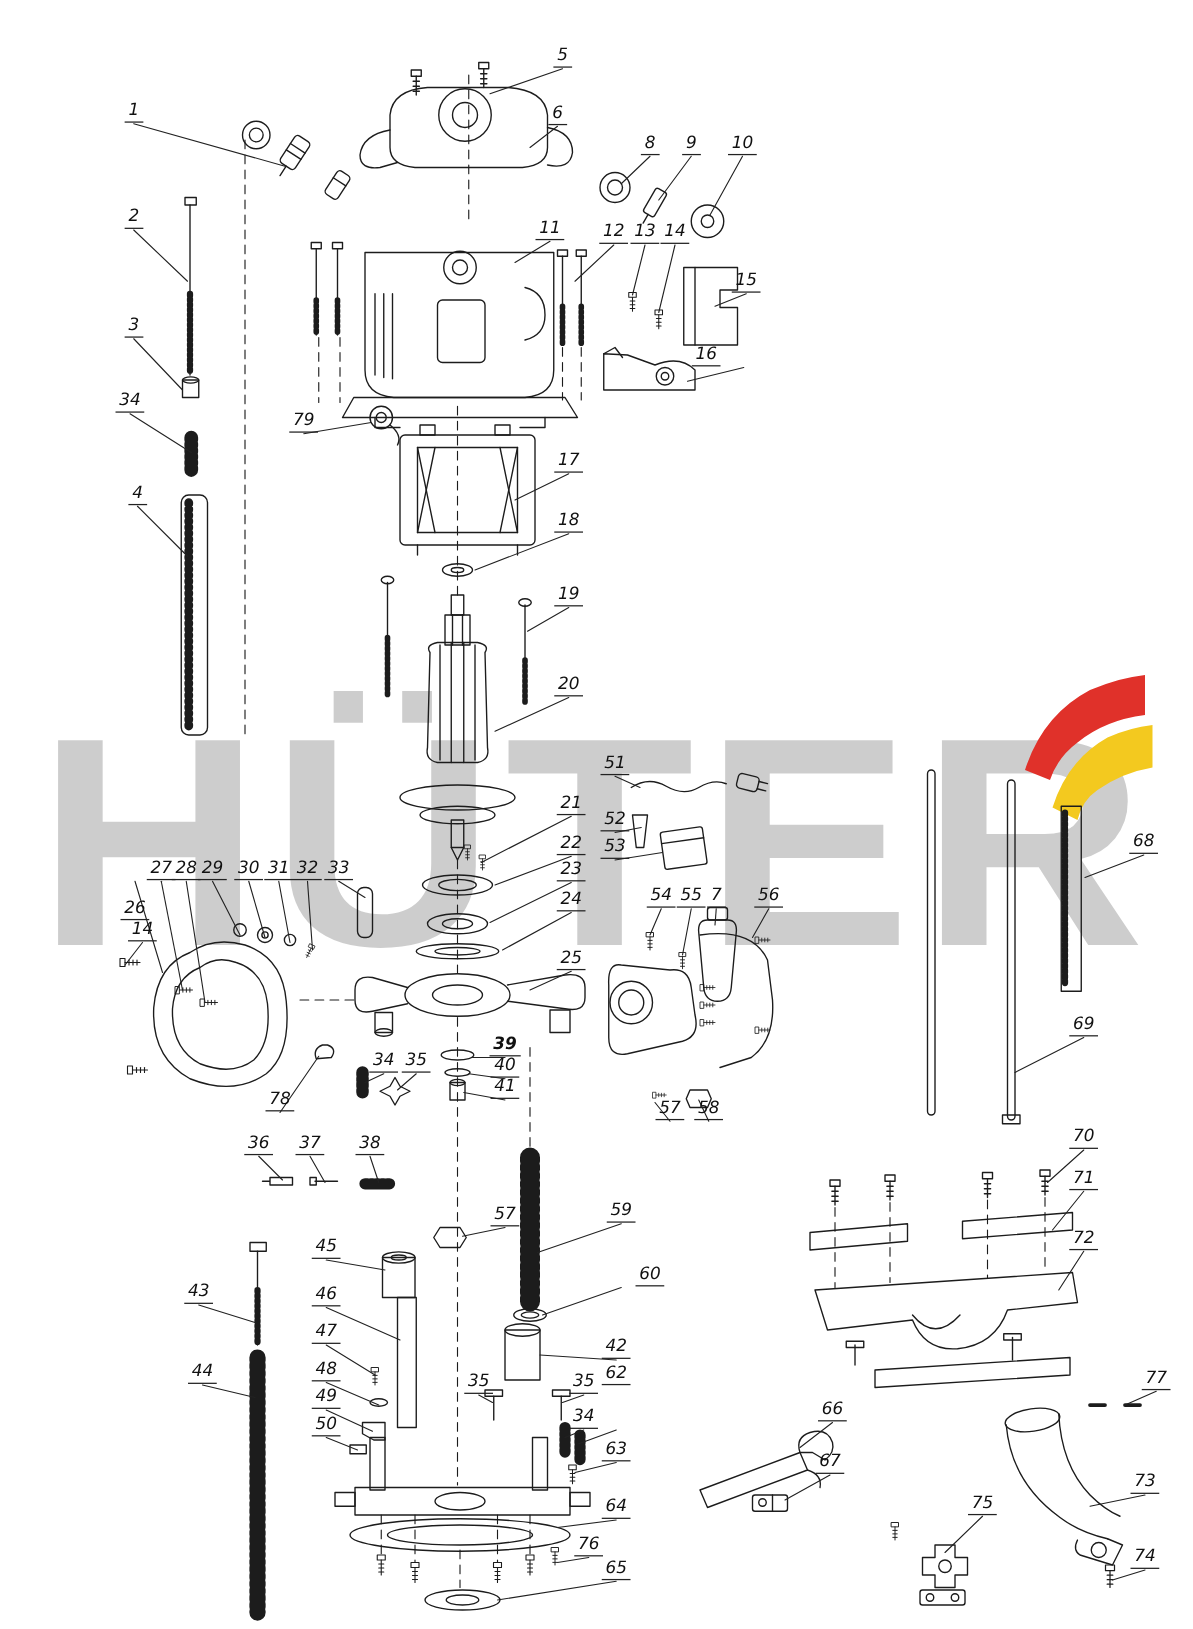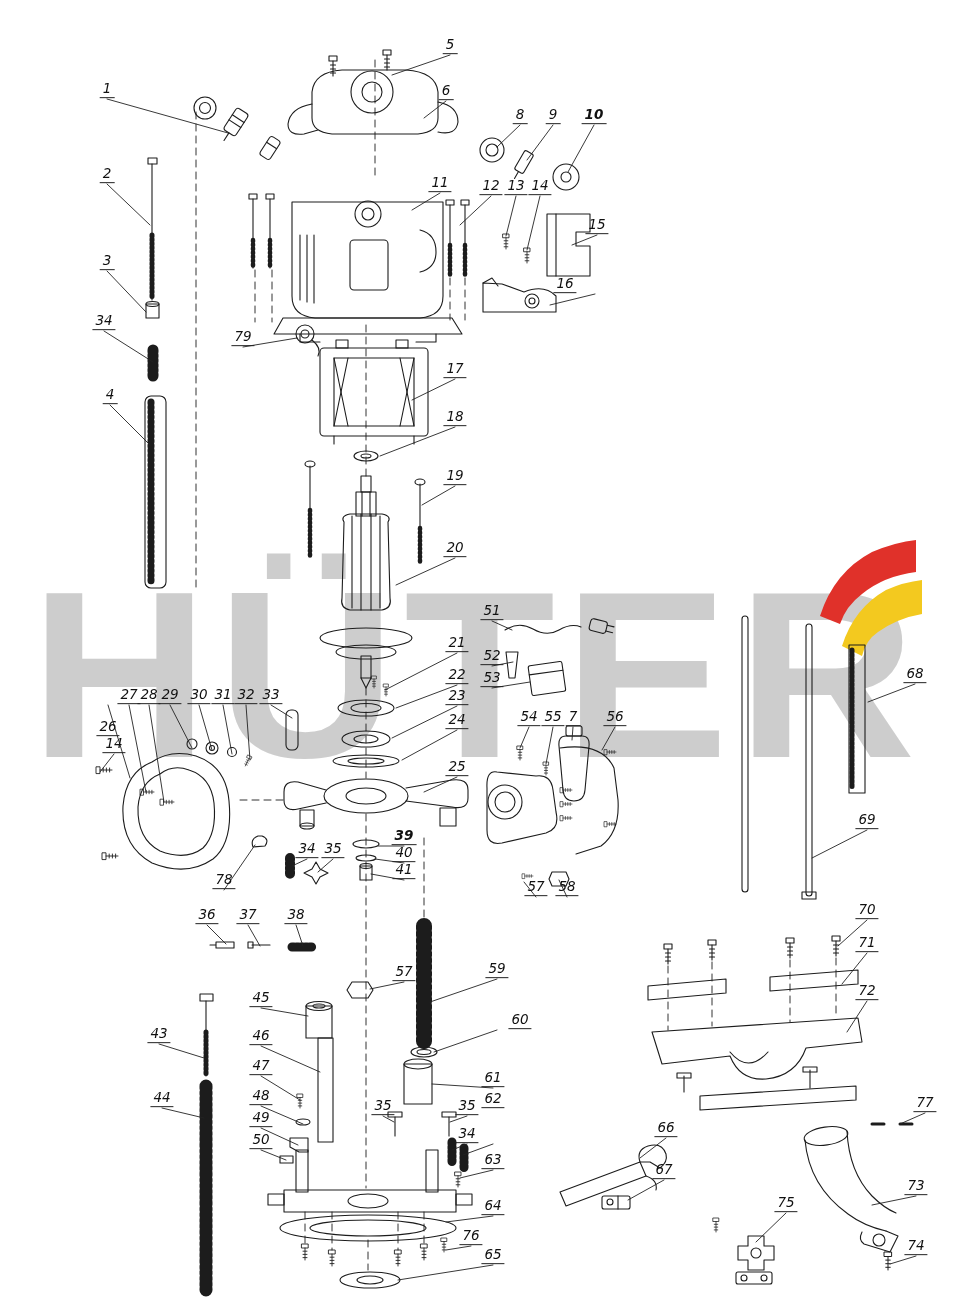--- a/index.html
+++ b/index.html
@@ -479,21 +479,21 @@
   <div id="labels-layer">
       <div class="part-label" style="left: 107px; top: 98px;">1</div>
       <div class="part-label" style="left: 107px; top: 183px;">2</div>
       <div class="part-label" style="left: 107px; top: 270px;">3</div>
       <div class="part-label" style="left: 104px; top: 330px;">34</div>
       <div class="part-label" style="left: 110px; top: 404px;">4</div>
       <div class="part-label" style="left: 450px; top: 54px;">5</div>
       <div class="part-label" style="left: 446px; top: 100px;">6</div>
       <div class="part-label" style="left: 520px; top: 124px;">8</div>
       <div class="part-label" style="left: 553px; top: 124px;">9</div>
-      <div class="part-label" style="left: 594px; top: 124px; font-weight: bold;">10</div>
+      <div class="part-label" style="left: 594px; top: 124px;">10</div>
       <div class="part-label" style="left: 440px; top: 192px;">11</div>
       <div class="part-label" style="left: 491px; top: 195px;">12</div>
       <div class="part-label" style="left: 516px; top: 195px;">13</div>
       <div class="part-label" style="left: 540px; top: 195px;">14</div>
       <div class="part-label" style="left: 597px; top: 234px;">15</div>
       <div class="part-label" style="left: 565px; top: 293px;">16</div>
       <div class="part-label" style="left: 243px; top: 346px;">79</div>
       <div class="part-label" style="left: 455px; top: 378px;">17</div>
       <div class="part-label" style="left: 455px; top: 426px;">18</div>
       <div class="part-label" style="left: 455px; top: 485px;">19</div>
@@ -535,21 +535,21 @@
       <div class="part-label" style="left: 867px; top: 919px;">70</div>
       <div class="part-label" style="left: 867px; top: 952px;">71</div>
       <div class="part-label" style="left: 867px; top: 1000px;">72</div>
       <div class="part-label" style="left: 404px; top: 981px;">57</div>
       <div class="part-label" style="left: 497px; top: 978px;">59</div>
       <div class="part-label" style="left: 261px; top: 1007px; text-align: right;">45</div>
       <div class="part-label" style="left: 497px; top: 1029px; margin-left: 23px;">60</div>
       <div class="part-label" style="left: 261px; top: 1045px;">46</div>
       <div class="part-label" style="left: 159px; top: 1043px;">43</div>
       <div class="part-label" style="left: 261px; top: 1075px;">47</div>
-      <div class="part-label" style="left: 493px; top: 1087px;">61</div>
+      <div class="part-label" style="left: 493px; top: 1087px;">42</div>
       <div class="part-label" style="left: 162px; top: 1107px;">44</div>
       <div class="part-label" style="left: 261px; top: 1105px;">48</div>
       <div class="part-label" style="left: 383px; top: 1115px;">35</div>
       <div class="part-label" style="left: 467px; top: 1115px;">35</div>
       <div class="part-label" style="left: 261px; top: 1127px;">49</div>
       <div class="part-label" style="left: 467px; top: 1143px;">34</div>
       <div class="part-label" style="left: 493px; top: 1108px;">62</div>
       <div class="part-label" style="left: 261px; top: 1149px;">50</div>
       <div class="part-label" style="left: 493px; top: 1169px;">63</div>
       <div class="part-label" style="left: 925px; top: 1112px;">77</div>

